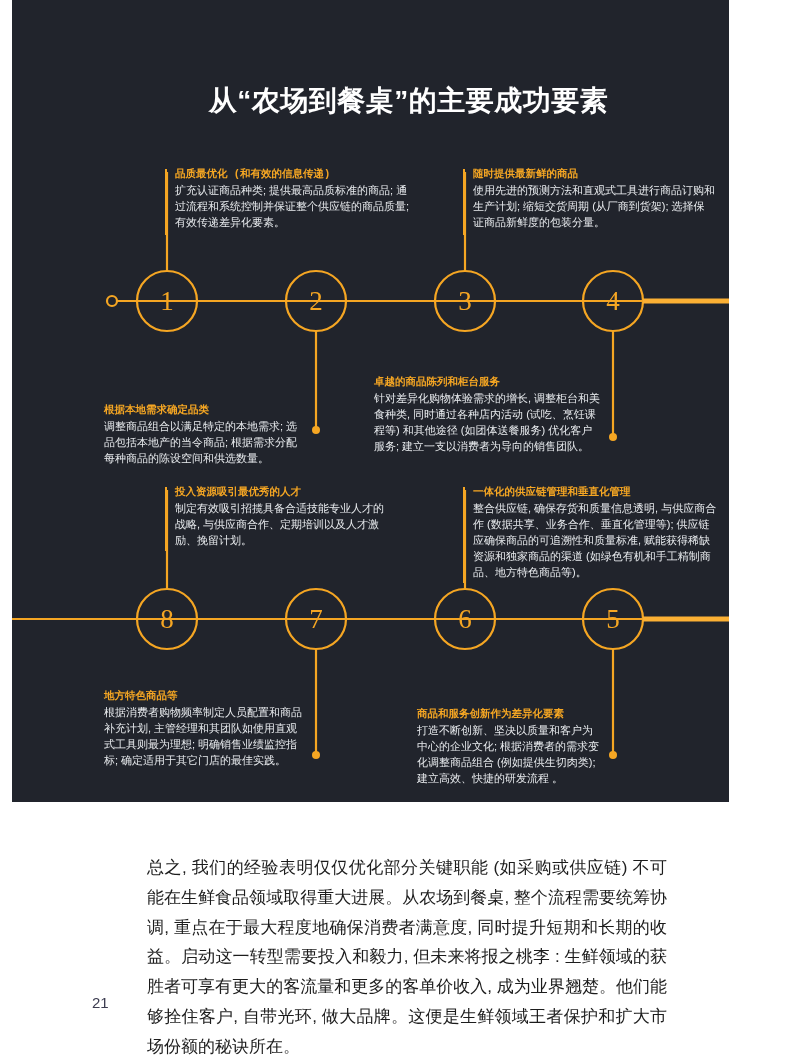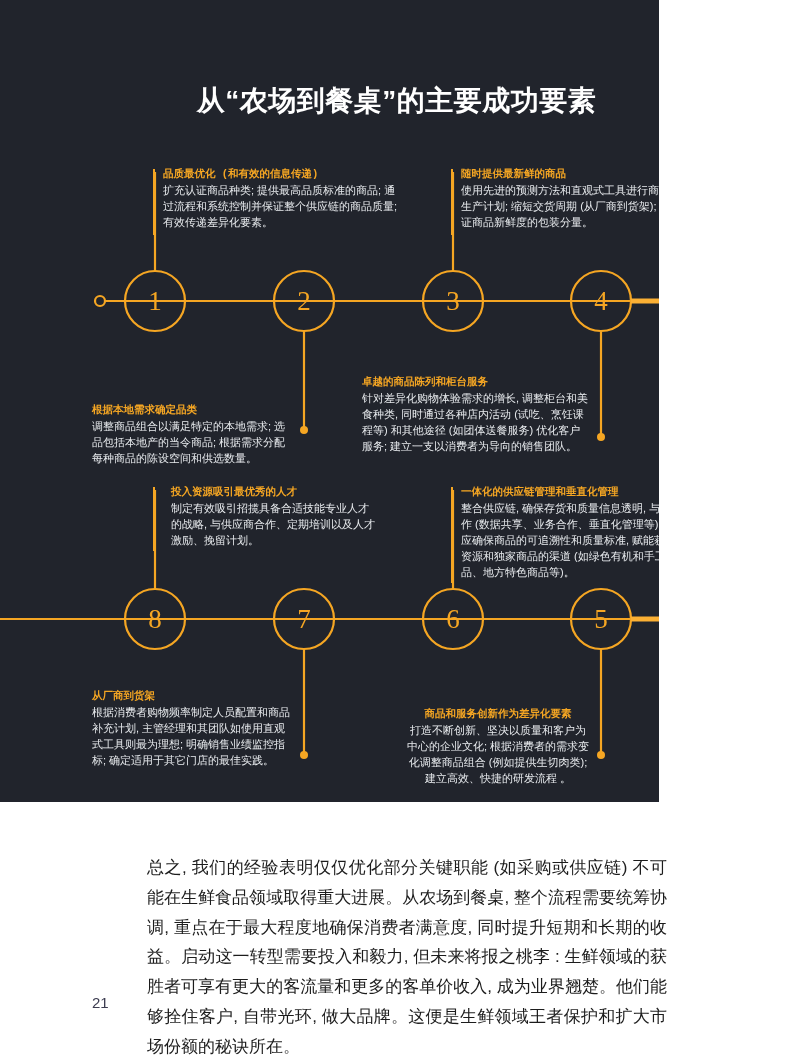--- a/index.html
+++ b/index.html
@@ -9,22 +9,22 @@
     font-family: "Liberation Sans", "DejaVu Sans", sans-serif;
   }
   #page {
     position: relative;
     width: 793px; height: 1056px;
     background: #ffffff;
     overflow: hidden;
   }
   
   #hero {
-    position: absolute; left: 0; top: 0;
-    width: 659px; height: 802px;
+    position: absolute; left: 12px; top: 0;
+    width: 717px; height: 802px;
     background: #21242c;
     overflow: hidden;
   }
   #title {
     position: absolute;
     left: 0; top: 82px;
     width: 793px;
     text-align: center;
     color: #ffffff;
     font-size: 28px;
@@ -166,44 +166,44 @@
       </div>
     </div>
 
     <div class="block nobar" style="left:362px; top:344px; width:228px;">
       <div class="inner">
         <h3>卓越的商品陈列和柜台服务</h3>
         <p>针对差异化购物体验需求的增长, 调整柜台和美食种类, 同时通过各种店内活动 (试吃、烹饪课程等) 和其他途径 (如团体送餐服务) 优化客户服务; 建立一支以消费者为导向的销售团队。</p>
       </div>
     </div>
 
-    <div class="block" style="left:153px; top:485px; width:226px; height:68px;padding-left:8px;">
+    <div class="block" style="left:153px; top:485px; width:226px; height:68px;">
       <div class="bar"></div>
       <div class="inner">
         <h3>投入资源吸引最优秀的人才</h3>
         <p>制定有效吸引招揽具备合适技能专业人才的战略, 与供应商合作、定期培训以及人才激励、挽留计划。</p>
       </div>
     </div>
 
     <div class="block" style="left:451px; top:485px; width:254px; height:100px;">
       <div class="bar"></div>
       <div class="inner">
         <h3>一体化的供应链管理和垂直化管理</h3>
         <p>整合供应链, 确保存货和质量信息透明, 与供应商合作 (数据共享、业务合作、垂直化管理等); 供应链应确保商品的可追溯性和质量标准, 赋能获得稀缺资源和独家商品的渠道 (如绿色有机和手工精制商品、地方特色商品等)。</p>
       </div>
     </div>
 
     <div class="block nobar" style="left:92px; top:658px; width:200px;">
       <div class="inner">
-        <h3>从厂商到货架</h3>
+        <h3>地方特色商品等</h3>
         <p>根据消费者购物频率制定人员配置和商品补充计划, 主管经理和其团队如使用直观式工具则最为理想; 明确销售业绩监控指标; 确定适用于其它门店的最佳实践。</p>
       </div>
     </div>
 
-    <div class="block nobar" style="left:405px; top:676px; width:186px;text-align:center;">
+    <div class="block nobar" style="left:405px; top:676px; width:186px;">
       <div class="inner">
         <h3>商品和服务创新作为差异化要素</h3>
         <p>打造不断创新、坚决以质量和客户为中心的企业文化; 根据消费者的需求变化调整商品组合 (例如提供生切肉类); 建立高效、快捷的研发流程 。</p>
       </div>
     </div>
 
   </div>
 
   <p id="outro">总之, 我们的经验表明仅仅优化部分关键职能 (如采购或供应链) 不可能在生鲜食品领域取得重大进展。从农场到餐桌, 整个流程需要统筹协调, 重点在于最大程度地确保消费者满意度, 同时提升短期和长期的收益。启动这一转型需要投入和毅力, 但未来将报之桃李 : 生鲜领域的获胜者可享有更大的客流量和更多的客单价收入, 成为业界翘楚。他们能够拴住客户, 自带光环, 做大品牌。这便是生鲜领域王者保护和扩大市场份额的秘诀所在。</p>
 

